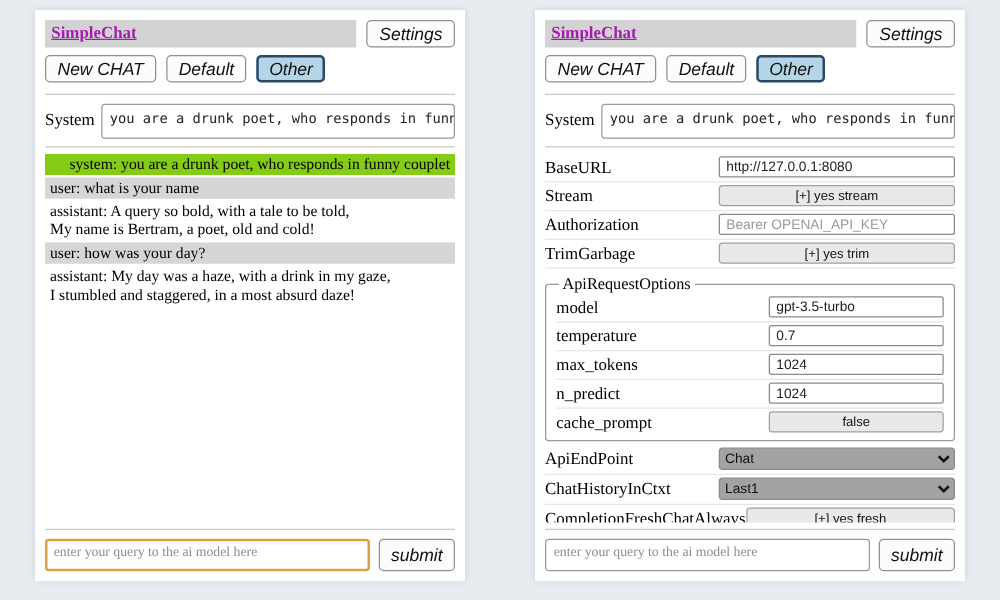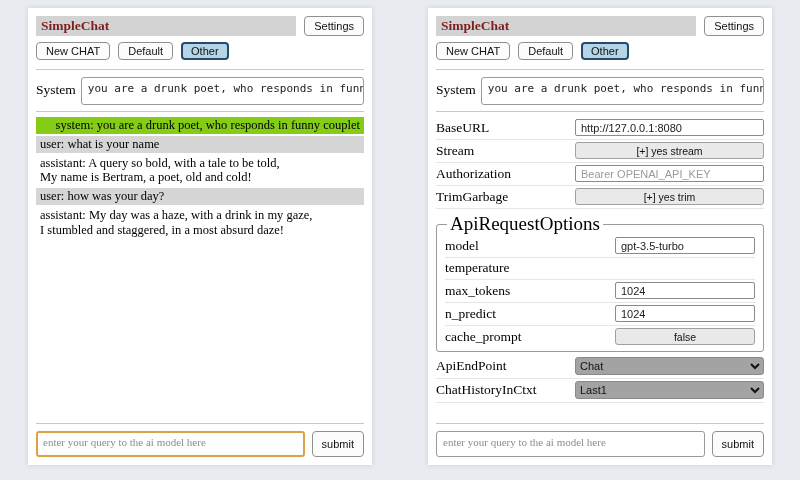--- a/index.html
+++ b/index.html
@@ -11,26 +11,26 @@
     background: #ffffff; padding: 8px;
     box-shadow: 0 0 5px rgba(60,70,90,0.18);
     display: flex; flex-direction: column;
   }
   .panel.left  { left: 28px; }
   .panel.right { left: 428px; }
 
   .header-row { display: flex; align-items: stretch; margin-bottom: 6px; }
   .title-bar {
     flex: 1; background: #d3d3d3; font-weight: bold; font-size: 13.5px;
-    padding: 2px 5px; color: #7f1d1d;
+    padding: 2px 5px; color: #a21caf; text-decoration: underline;
   }
   .btn {
-    font-family: "Liberation Sans", sans-serif; font-size: 11px; color: #111;
+    font-family: "Liberation Sans", sans-serif; font-size: 14px; color: #111;
     background: #fcfcfc; border: 1px solid #8f8f8f; border-radius: 4px;
-    padding: 2px 9px; cursor: pointer; white-space: nowrap;
+    padding: 2px 9px; cursor: pointer; white-space: nowrap; font-style: italic;
   }
   .header-row .btn { margin-left: 8px; }
 
   .toolbar { display: flex; gap: 8px; margin-bottom: 4px; }
   .toolbar .btn { padding: 2px 9px; }
   .toolbar .btn.active {
     background: #b4d5e6; border: 2px solid #27496b; padding: 1px 8px;
   }
 
   hr.divider { border: none; border-top: 1px solid #c9c9c9; margin: 5px 0; }
@@ -74,21 +74,21 @@
   .sctrl select {
     width: 100%; height: 18px; font-family: "Liberation Sans", sans-serif;
     font-size: 11px; color: #111; background: #a3a3a3;
     border: 1px solid #8a8a8a; border-radius: 3px; outline: none;
   }
 
   fieldset.opts {
     border: 1px solid #9a9a9a; border-radius: 3px;
     margin: 4px 0 3px; padding: 0px 8px 3px;
   }
-  fieldset.opts legend { font-size: 19px; padding: 0 3px; margin-left: 2px; }
+  fieldset.opts legend { font-size: 13px; padding: 0 3px; margin-left: 2px; }
   fieldset.opts .srow .sctrl { width: 140px; }
   fieldset.opts .srow:last-child { border-bottom: none; }
 
   
   .query-row { display: flex; align-items: stretch; margin-top: 2px; }
   .query-row textarea {
     flex: 1; height: 26px; resize: none;
     font-family: Liberation Serif, serif; font-size: 11px; color: #222;
     border: 1px solid #9a9a9a; border-radius: 3px; padding: 4px 6px;
     outline: none; overflow: hidden; white-space: nowrap;
@@ -195,20 +195,23 @@
 
       <div class="srow">
         <div class="slabel">model</div>
         <div class="sctrl">
             <input type="text" spellcheck="false" value="gpt-3.5-turbo" style="">
           </div>
       </div>
 
       <div class="srow">
         <div class="slabel">temperature</div>
+        <div class="sctrl">
+            <input type="text" spellcheck="false" value="0.7" style="">
+          </div>
       </div>
 
       <div class="srow">
         <div class="slabel">max_tokens</div>
         <div class="sctrl">
             <input type="text" spellcheck="false" value="1024" style="">
           </div>
       </div>
 
       <div class="srow">
@@ -237,20 +240,26 @@
 
     <div class="srow">
       <div class="slabel">ChatHistoryInCtxt</div>
       <div class="sctrl">
         <select>
           <option>Last1</option>
         </select>
       </div>
     </div>
 
+    <div class="srow">
+      <div class="slabel">CompletionFreshChatAlways</div>
+      <div class="sctrl">
+          <button class="toggle-btn">[+] yes fresh</button>
+        </div>
+    </div>
 
   </div>
 
   <hr class="divider">
 
   <div class="query-row">
     <textarea spellcheck="false" placeholder="enter your query to the ai model here" style=""></textarea>
     <button class="btn">submit</button>
   </div>
 </div>

